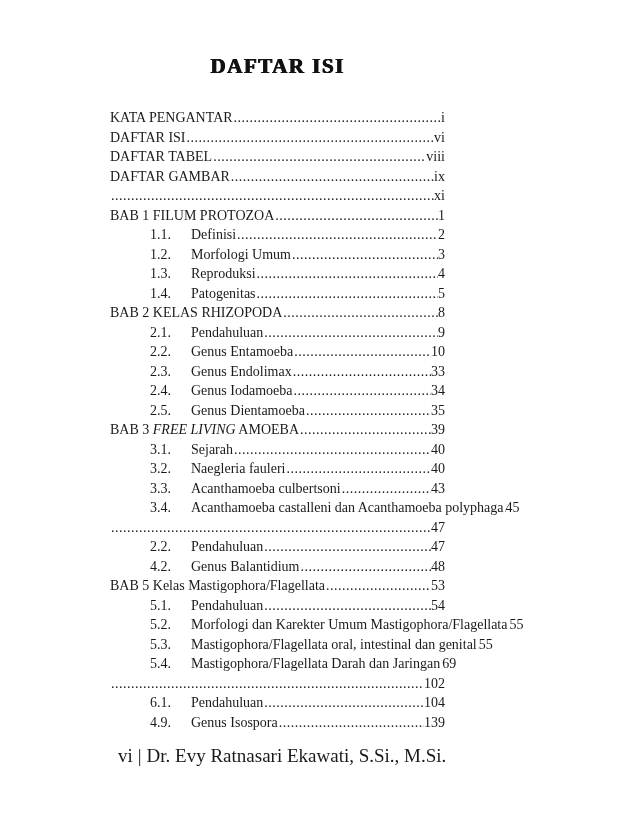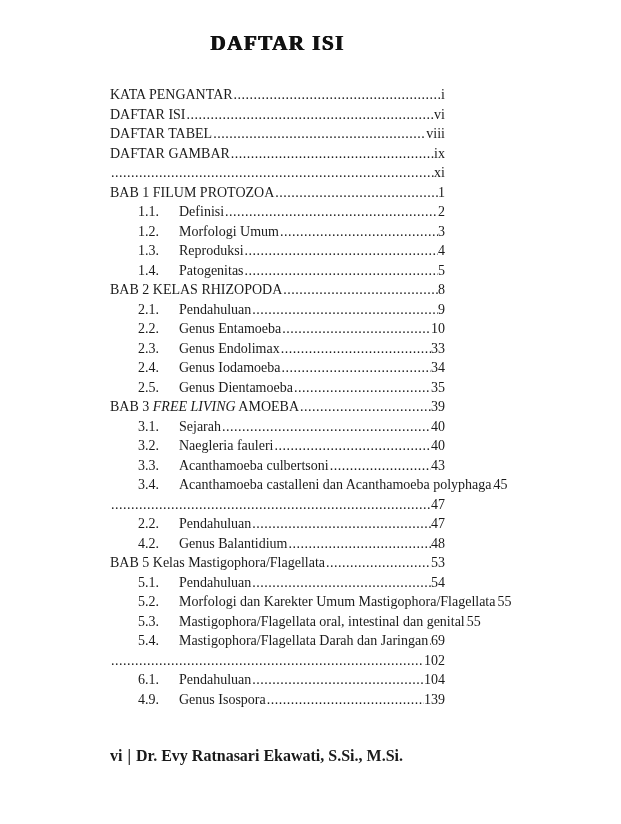--- a/index.html
+++ b/index.html
@@ -5,21 +5,21 @@
   * { margin: 0; padding: 0; box-sizing: border-box; }
   html, body { background: #ffffff; }
   body {
     width: 621px; height: 824px;
     font-family: "Liberation Serif", "DejaVu Serif", serif;
     color: #1a1a1a;
     overflow: hidden;
   }
   .page {
     width: 510px; height: 824px;
-    padding: 32px 65px 0 110px;
+    padding: 55px 65px 0 110px;
     background: #ffffff;
     position: relative;
   }
   .title {
     font-size: 21px;
     font-weight: 900;
     letter-spacing: 1.5px;
     text-align: center;
     line-height: 22px;
     color: #111111;
@@ -33,21 +33,21 @@
     align-items: flex-start;
     line-height: 19.5px;
     font-size: 14px;
     white-space: nowrap;
   }
   .toc-row .num {
     display: none;
   }
   .toc-row.sub .num {
     display: inline-block;
-    margin-left: 28px;
+    margin-left: 40px;
     width: 41px;
     flex: 0 0 auto;
   }
   .toc-row .label {
     flex: 0 0 auto;
     white-space: nowrap;
   }
   .toc-row .label .it { font-style: italic; }
   .toc-row .dots {
     flex: 1 1 auto;
@@ -56,26 +56,25 @@
     white-space: nowrap;
     letter-spacing: 0.5px;
     padding: 0 1px;
   }
   .toc-row .pg {
     flex: 0 0 auto;
     text-align: right;
   }
   .footer {
     position: absolute;
-    left: 110px;
+    left: 118px;
     top: 748px;
-    font-size: 16px;
+    font-size: 19px;
     line-height: 16px;
     white-space: nowrap;
-    font-weight: bold;
   }
   .footer .sep { margin: 0 5px; }
 </style>
 </head>
 <body>
 
 <div class="page">
 
   <h1 class="title">DAFTAR ISI</h1>
 

